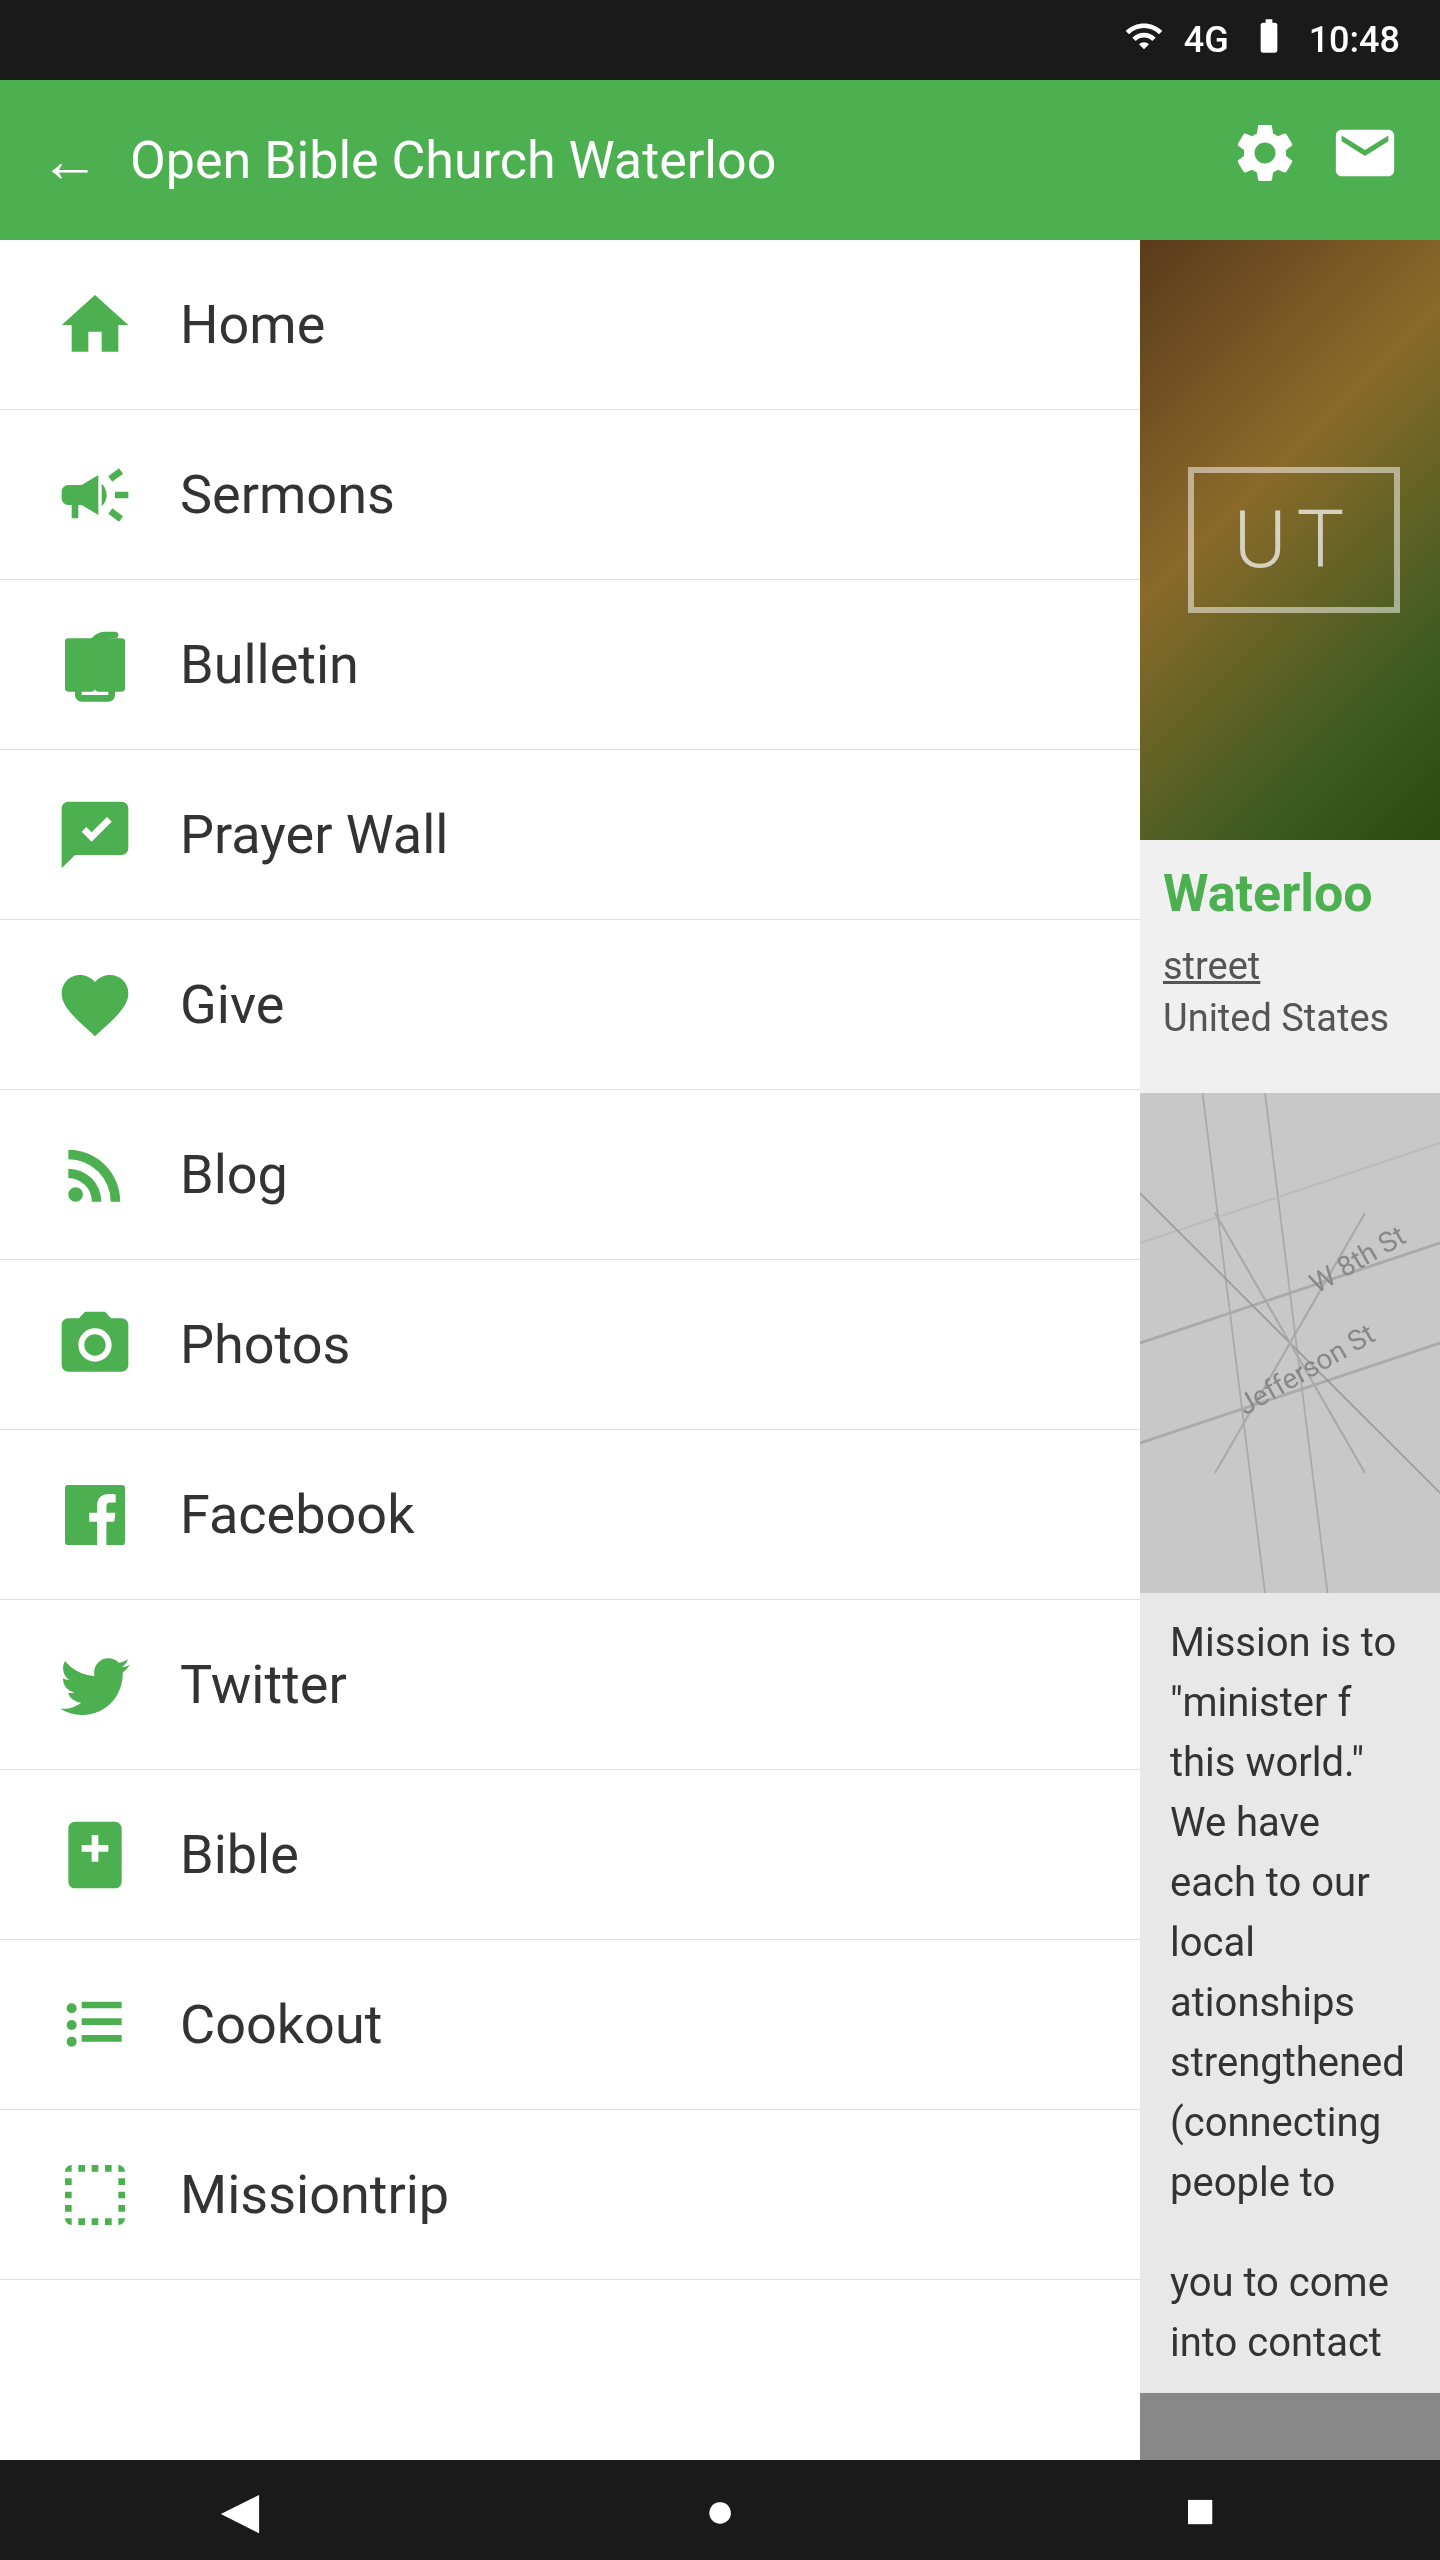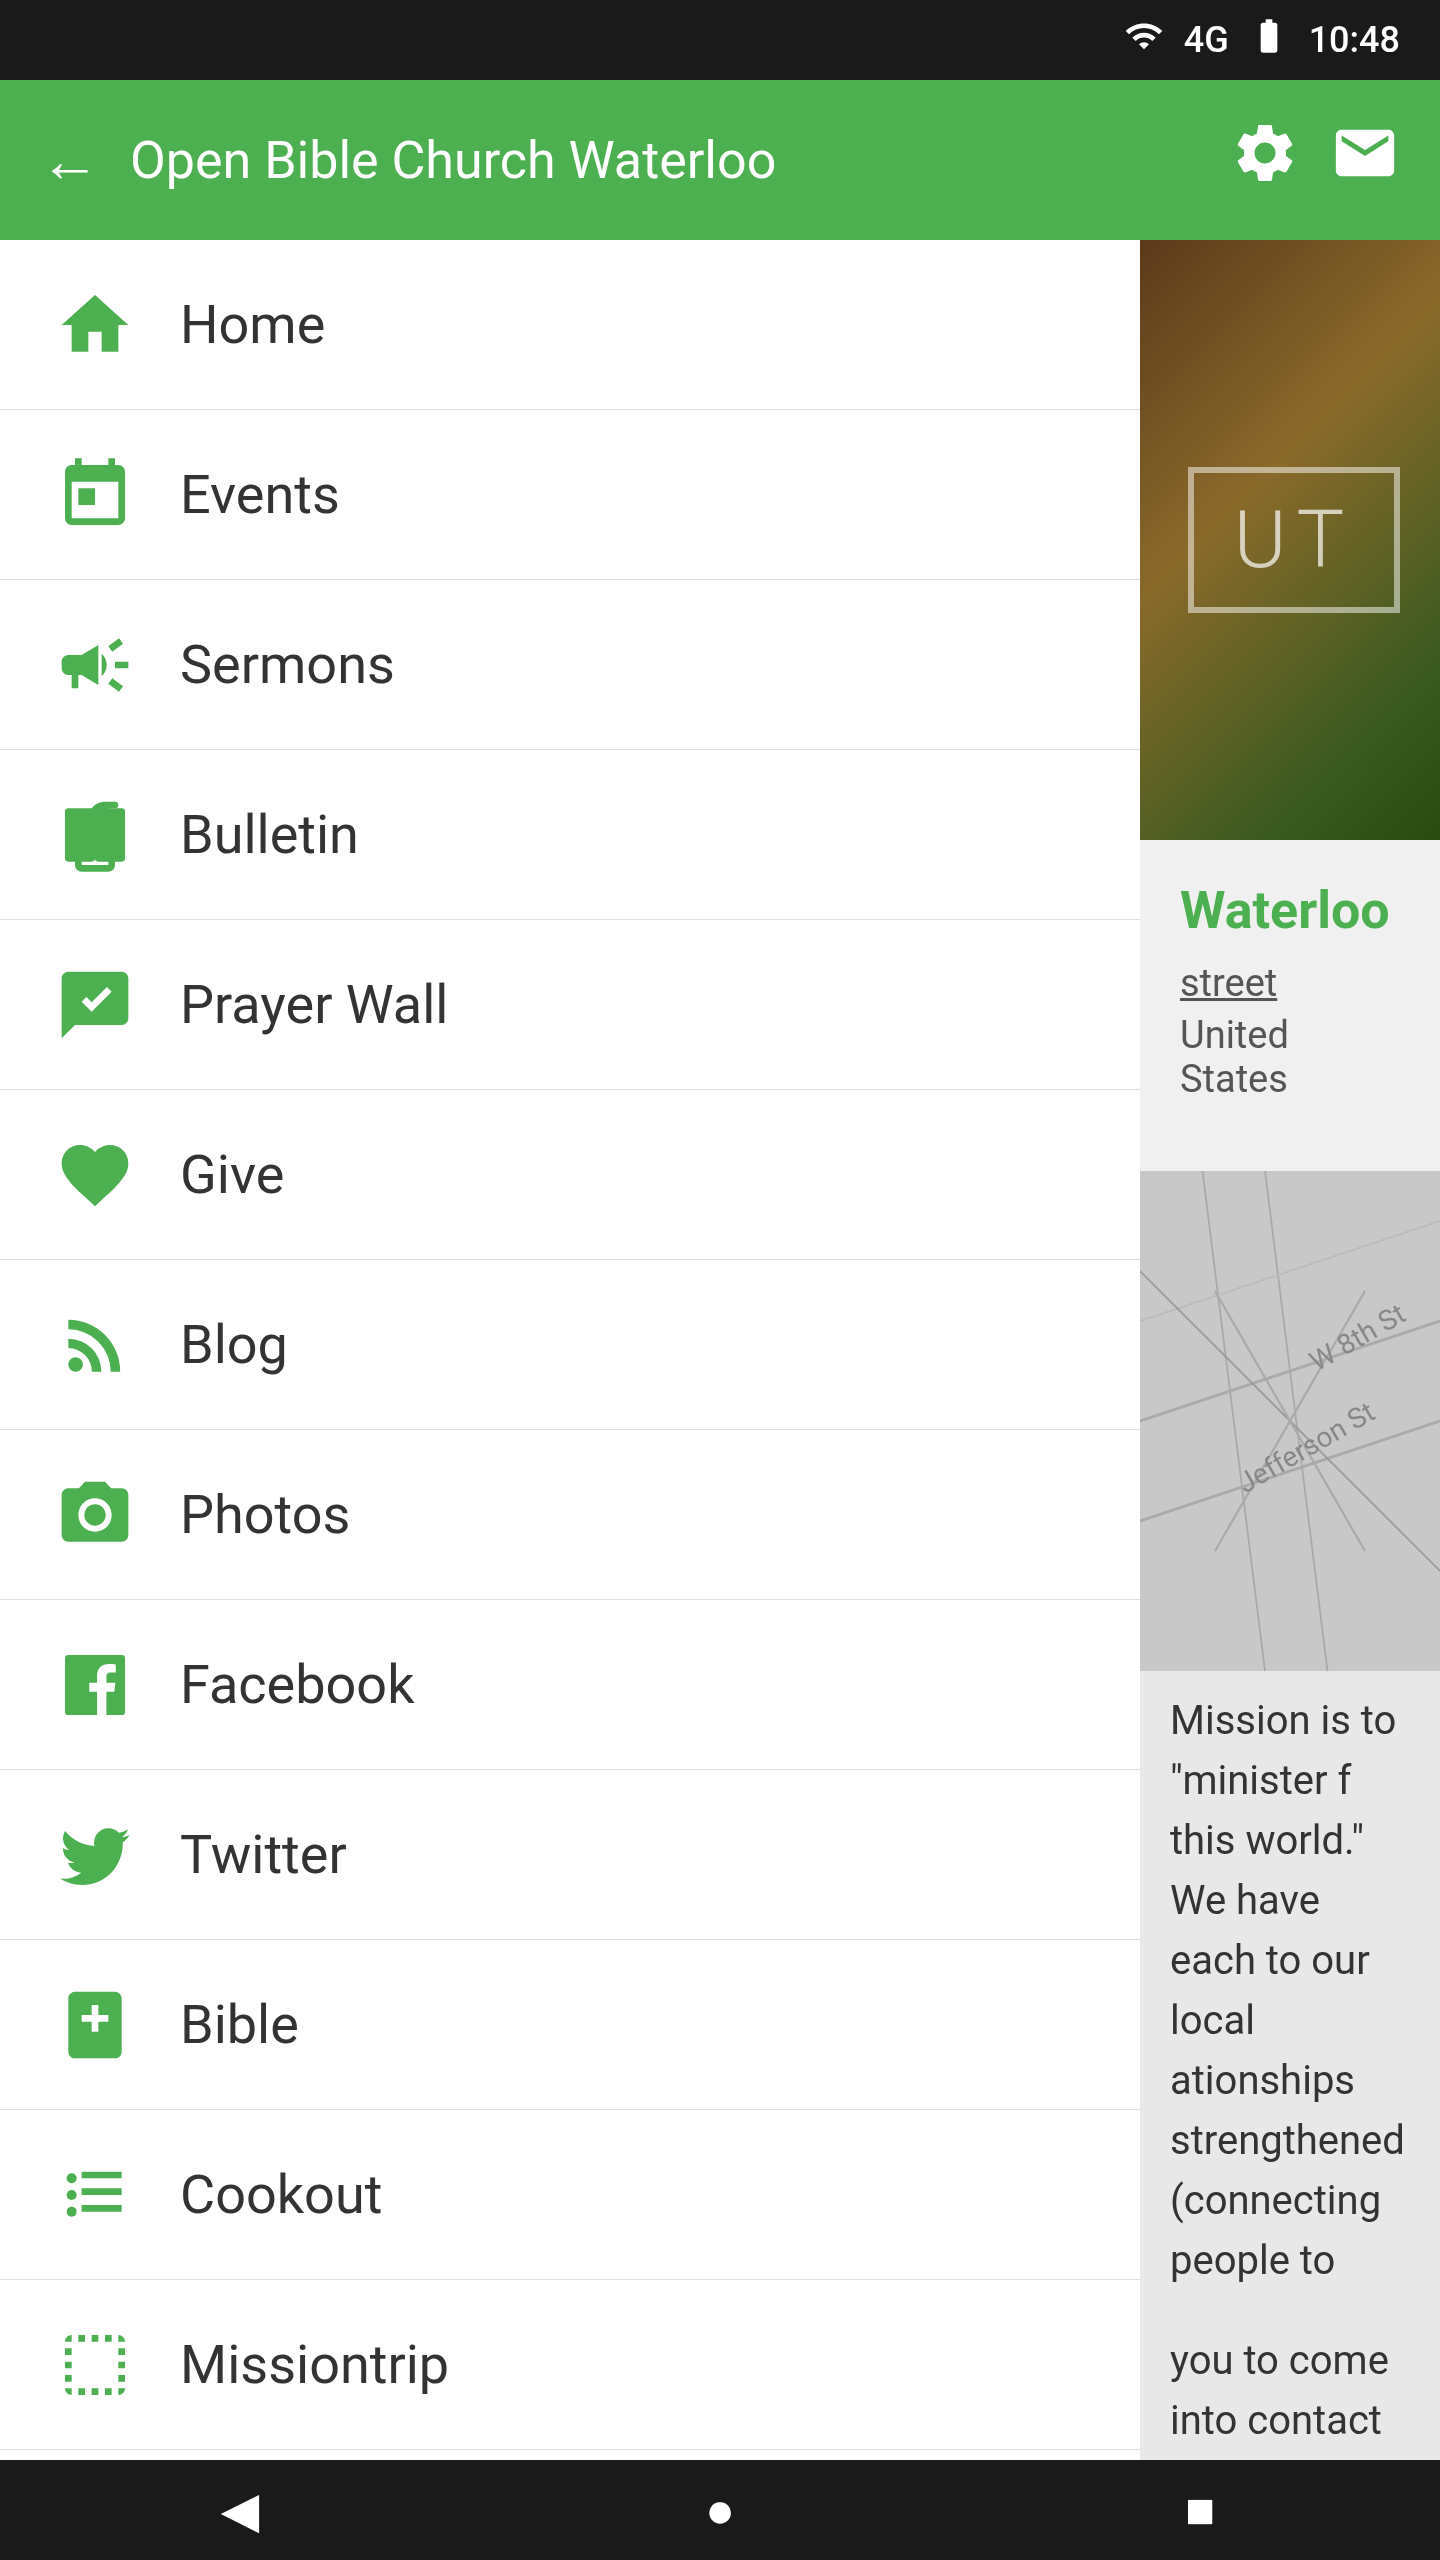--- a/index.html
+++ b/index.html
@@ -122,21 +122,21 @@
       border: 6px solid rgba(255,255,255,0.5);
       padding: 20px 40px;
       color: rgba(255,255,255,0.7);
       font-size: 80px;
       font-weight: 300;
       letter-spacing: 10px;
     }
 
     .content-info {
       background: #f0f0f0;
-      padding: 40px;
+      padding: 23px;
     }
     .content-church-name {
       color: #4caf50;
       font-size: 52px;
       font-weight: 700;
       margin-bottom: 20px;
     }
     .content-address {
       color: #555;
       font-size: 38px;
@@ -264,28 +264,20 @@
 
     <div class="nav-item">
       <span class="nav-icon">
         <svg width="80" height="80" viewBox="0 0 24 24">
             <path d="M10 20v-6h4v6h5v-8h3L12 3 2 12h3v8z"></path>
           </svg>
       </span>
       <span class="nav-label">Home</span>
     </div>
 
-    <div class="nav-item">
-      <span class="nav-icon">
-        <svg width="80" height="80" viewBox="0 0 24 24">
-            <path d="M19 3h-1V1h-2v2H8V1H6v2H5c-1.11 0-1.99.9-1.99 2L3 19c0 1.1.89 2 2 2h14c1.1 0 2-.9 2-2V5c0-1.1-.9-2-2-2zm0 16H5V8h14v11zM7 10h5v5H7z"></path>
-          </svg>
-      </span>
-      <span class="nav-label">Events</span>
-    </div>
 
     <div class="nav-item">
       <span class="nav-icon">
         <svg width="80" height="80" viewBox="0 0 24 24">
             <path d="M18 11v2h4v-2h-4zm-2 6.61c.96.71 2.21 1.65 3.2 2.39.4-.53.8-1.07 1.2-1.6-.99-.74-2.24-1.68-3.2-2.4-.4.54-.8 1.08-1.2 1.61zM20.4 5.6c-.4-.53-.8-1.07-1.2-1.6-.99.74-2.24 1.68-3.2 2.4.4.53.8 1.07 1.2 1.6.96-.72 2.21-1.65 3.2-2.4zM4 9c-1.1 0-2 .9-2 2v2c0 1.1.9 2 2 2h1v4h2v-4h1l5 3V6L8 9H4zm11.5 3c0-1.33-.58-2.53-1.5-3.35v6.69c.92-.81 1.5-2.01 1.5-3.34z"></path>
           </svg>
       </span>
       <span class="nav-label">Sermons</span>
     </div>
 

